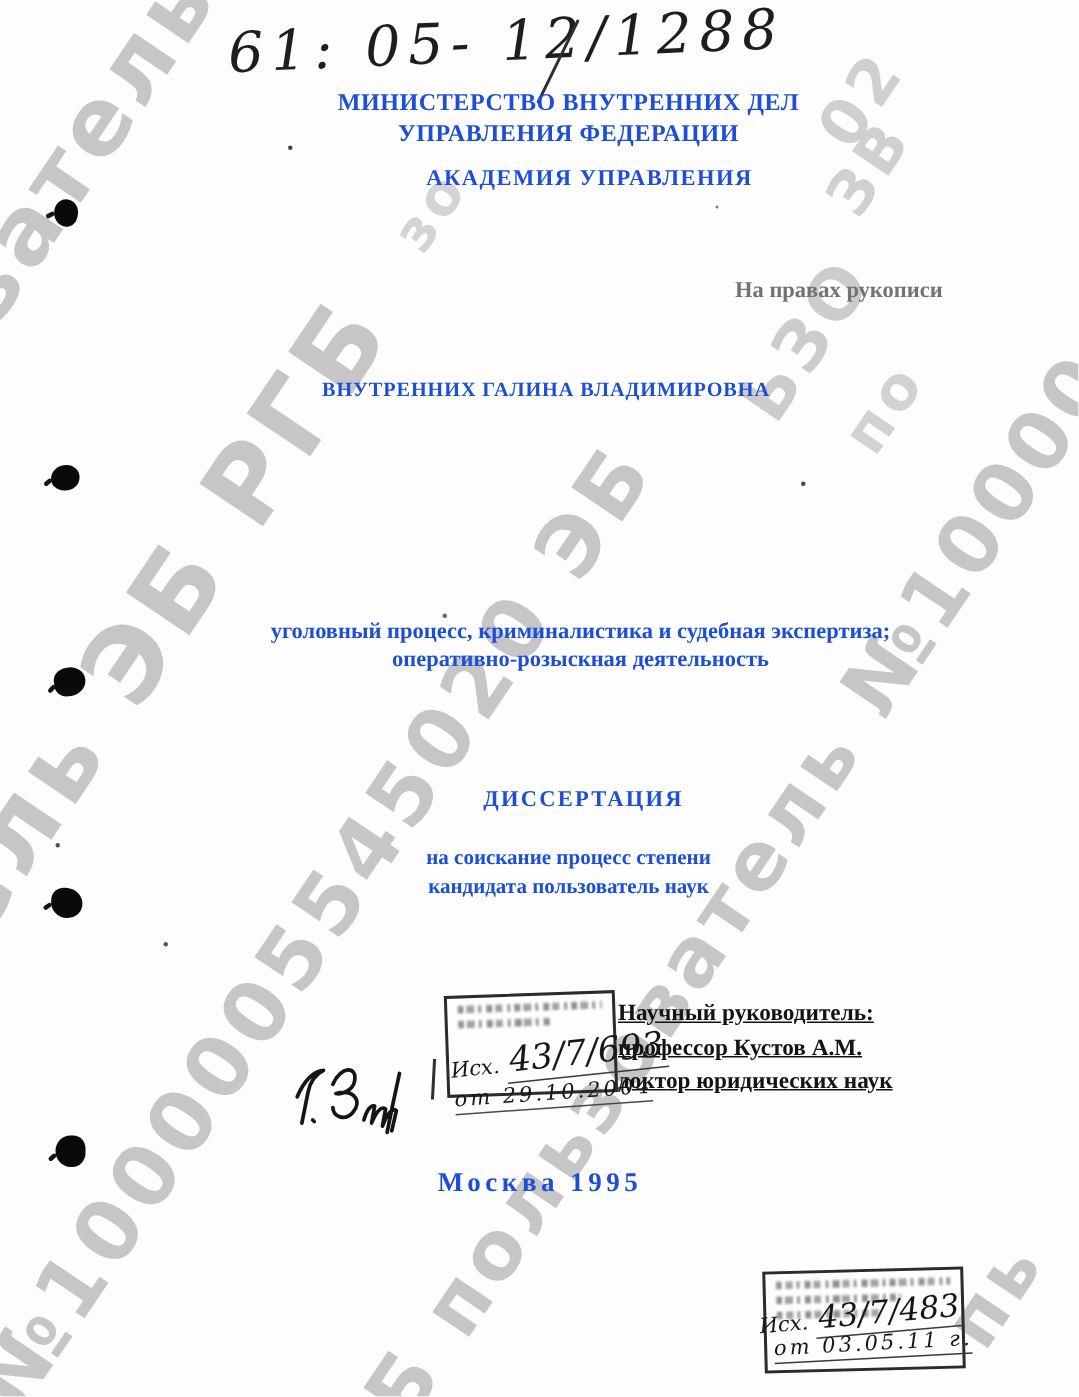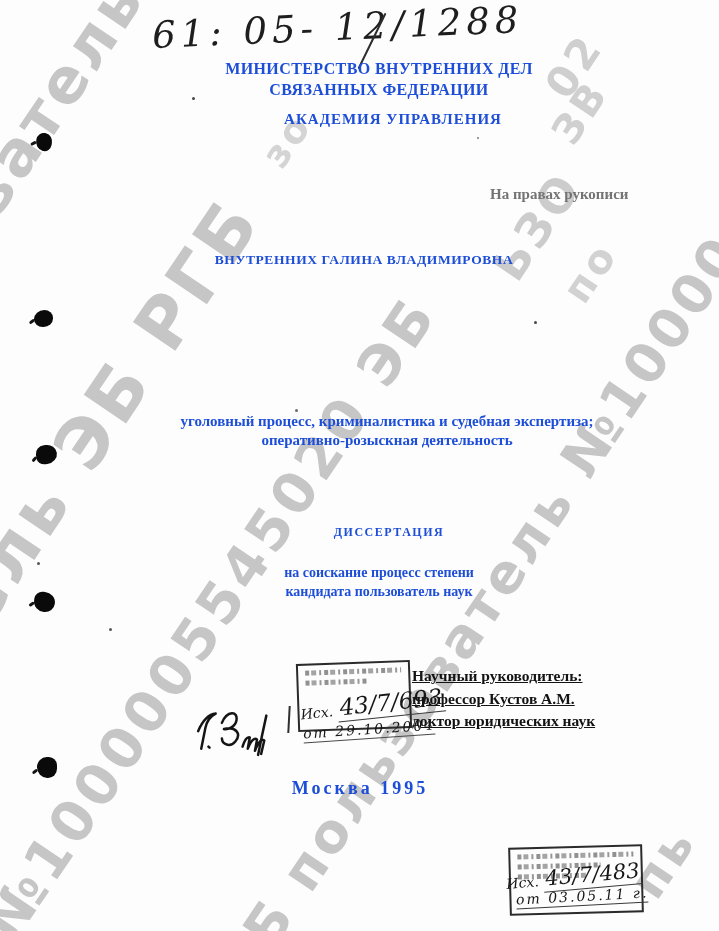--- a/index.html
+++ b/index.html
@@ -23,21 +23,21 @@
   
   .block{position:absolute;left:86px;width:586px;text-align:center;color:#1d4ed8;
          font-weight:bold;z-index:2;}
   .ministry{top:58px;font-size:16px;line-height:21px;letter-spacing:0.4px;}
   .academy{top:111px;font-size:15px;letter-spacing:1px;transform:translateX(14px);}
   .manuscript{position:absolute;left:490px;top:186px;font-size:15px;font-weight:bold;
               color:#737373;z-index:2;white-space:nowrap;}
   .author{top:252px;font-size:13.5px;letter-spacing:0.6px;transform:translateX(-15px);}
   .title{top:326px;font-size:16px;line-height:21px;}
   .specialty{top:412px;font-size:15px;line-height:19px;transform:translateX(8px);}
-  .doctype{top:525px;font-size:12px;letter-spacing:1.5px;transform:translateX(10px);}
+  .doctype{top:525px;font-size:15px;letter-spacing:1.5px;transform:translateX(10px);}
   .degree{top:563px;font-size:14px;line-height:19px;}
   .supervisor{position:absolute;left:412px;top:665px;text-align:left;font-weight:bold;
               font-size:15.5px;line-height:22.5px;color:#131313;z-index:2;white-space:nowrap;text-decoration:underline;}
   .city{top:778px;font-size:18px;letter-spacing:3px;transform:translateX(-19px);}
 
   
   .accession{position:absolute;left:152px;top:6px;z-index:2;font-family:"DejaVu Serif",serif;
              font-style:italic;font-size:37px;color:#1e1e1e;letter-spacing:5px;
              transform:rotate(-2.5deg);white-space:nowrap;}
   .pen-stroke{position:absolute;left:371px;top:10px;width:2px;height:62px;background:#2e2e2e;
@@ -98,21 +98,21 @@
   <div class="wm wm6">ЬЗО</div>
   <div class="wm wm7">по</div>
   <div class="wm wm8">ЗВ</div>
   <div class="wm wm9">зо</div>
 
   <div class="accession">61: 05- 12/1288</div>
   <div class="pen-stroke"></div>
 
   <div class="block ministry">
     <div>МИНИСТЕРСТВО ВНУТРЕННИХ ДЕЛ</div>
-    <div>СВЯЗАННЫХ ФЕДЕРАЦИИ</div>
+    <div>УПРАВЛЕНИЯ ФЕДЕРАЦИИ</div>
   </div>
   <div class="block academy">АКАДЕМИЯ УПРАВЛЕНИЯ</div>
   <div class="manuscript">На правах рукописи</div>
 
   <div class="block author">ВНУТРЕННИХ ГАЛИНА ВЛАДИМИРОВНА</div>
 
   <div class="block specialty">
     <div>уголовный процесс, криминалистика и судебная экспертиза;</div>
     <div>оперативно-розыскная деятельность</div>
   </div>

